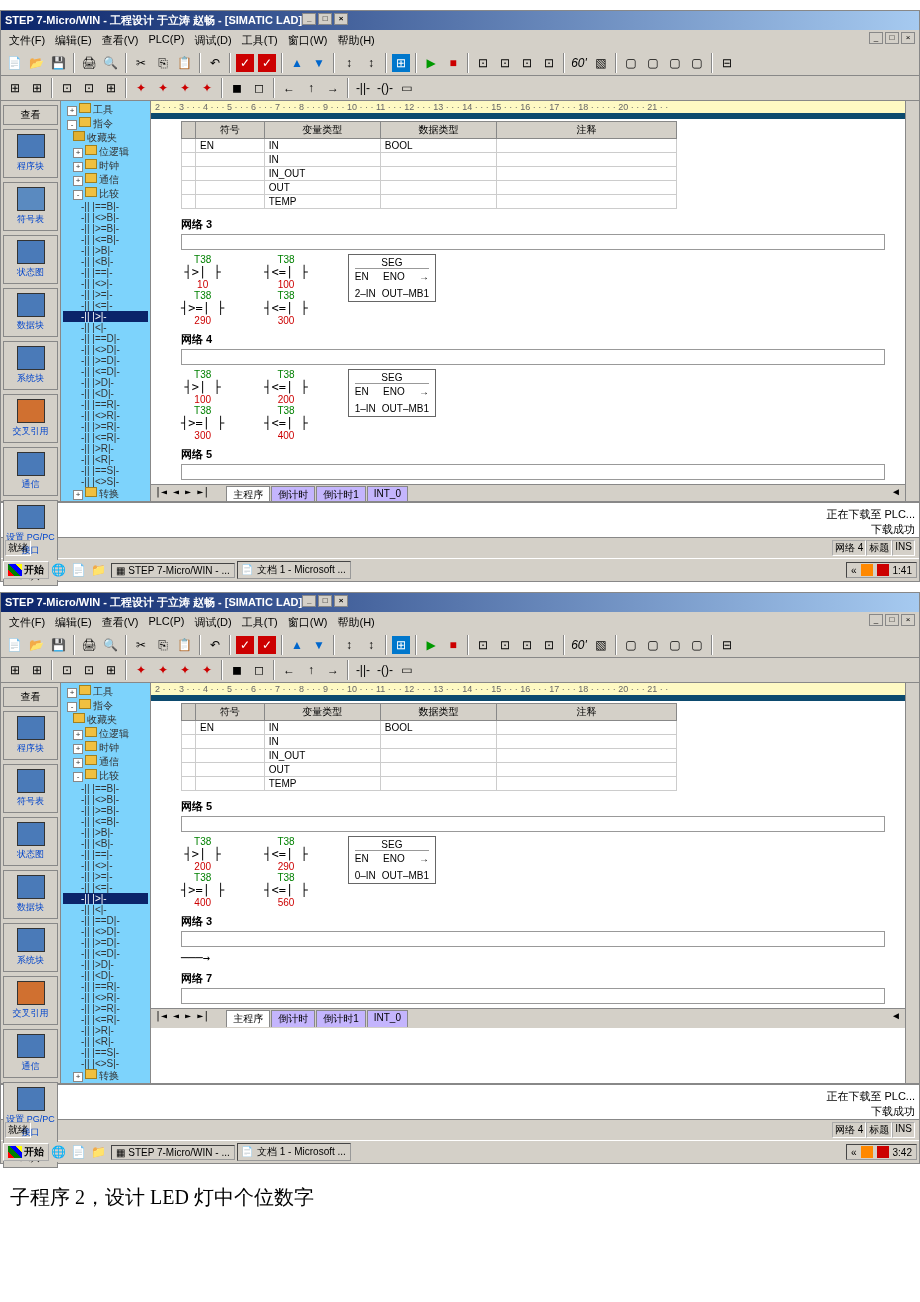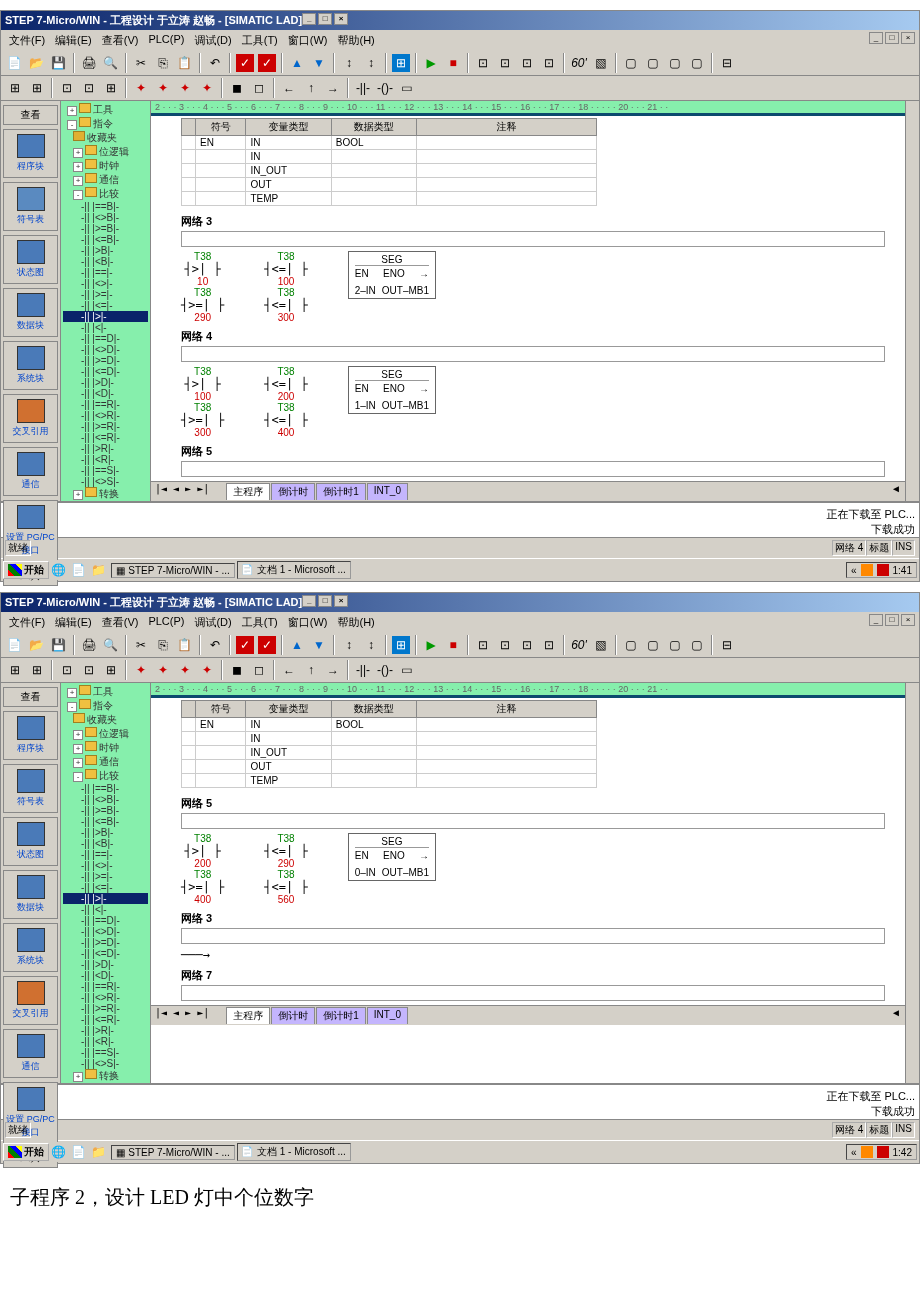--- a/index.html
+++ b/index.html
@@ -12,29 +12,29 @@
 .menu-bar span { padding: 1px 4px; }
 .toolbar { background: #d4d0c8; padding: 2px 4px; display: flex; gap: 2px; border-bottom: 1px solid #888; }
 .tb-btn { width: 20px; height: 20px; border: 1px solid #d4d0c8; background: #d4d0c8; font-size: 10px; text-align: center; line-height: 18px; }
 .tb-btn.icon { font-size: 12px; }
 .tb-sep { width: 2px; height: 20px; border-left: 1px solid #888; border-right: 1px solid #fff; margin: 0 2px; }
 .main-area { display: flex; height: 400px; }
 .nav-panel { width: 60px; background: #d4d0c8; border-right: 1px solid #888; display: flex; flex-direction: column; gap: 4px; padding: 4px 2px; }
 .nav-btn { background: #d4d0c8; border: 1px solid #888; font-size: 9px; text-align: center; padding: 4px 0; }
 .nav-btn .nav-icon { width: 28px; height: 24px; margin: 0 auto 2px; background: #4a7ab8; border: 1px solid #333; }
 .nav-btn .nav-label { color: #0044cc; font-size: 9px; }
-.tree-panel { width: 90px; background: #86efac; border-right: 1px solid #888; font-size: 10px; padding: 2px; overflow: hidden; }
+.tree-panel { width: 90px; background: #7dd3fc; border-right: 1px solid #888; font-size: 10px; padding: 2px; overflow: hidden; }
 .tree-node { padding: 0 0 0 4px; white-space: nowrap; color: #333; }
 .tree-node.l1 { padding-left: 10px; }
 .tree-node.l2 { padding-left: 18px; }
 .tree-icon { display: inline-block; width: 10px; height: 10px; border: 1px solid #888; background: #fff; font-size: 8px; text-align: center; line-height: 8px; margin-right: 2px; }
 .folder-icon { display: inline-block; width: 12px; height: 10px; background: #f0c040; border: 1px solid #a08020; margin-right: 2px; }
 .code-panel { flex: 1; background: #fff; overflow: auto; font-size: 10px; }
-.ruler { background: #86efac; font-size: 9px; color: #666; padding: 1px 4px; border-bottom: 3px solid #0c4a6e; white-space: nowrap; overflow: hidden; }
-.var-table { width: 416px; border-collapse: collapse; margin: 2px 0 8px 30px; font-size: 10px; }
+.ruler { background: #fef9c3; font-size: 9px; color: #666; padding: 1px 4px; border-bottom: 6px solid #0c4a6e; white-space: nowrap; overflow: hidden; }
+.var-table { width: 496px; border-collapse: collapse; margin: 2px 0 8px 30px; font-size: 10px; }
 .var-table th { background: #d4d0c8; border: 1px solid #888; padding: 1px 4px; font-weight: normal; }
 .var-table td { border: 1px solid #ccc; padding: 1px 4px; background: #fff; }
 .network-label { font-weight: bold; margin: 6px 0 2px 30px; font-size: 11px; }
 .network-box { border: 1px solid #999; background: #fff; height: 16px; margin: 0 20px 4px 30px; }
 .ladder-row { margin: 4px 0 4px 30px; display: flex; align-items: flex-start; gap: 40px; }
 .ladder-contact { text-align: center; font-size: 10px; }
 .ladder-contact .top-lbl { color: #008000; font-size: 10px; }
 .ladder-contact .sym { font-family: monospace; font-size: 12px; }
 .ladder-contact .bot-lbl { color: #c00; font-size: 10px; }
 .seg-box { border: 1px solid #666; padding: 2px 6px; font-size: 10px; text-align: left; background: #fff; }
@@ -711,18 +711,18 @@
       </div>
     <div class="tb-btn icon">🌐</div>
       <div class="tb-btn icon">📄</div>
       <div class="tb-btn icon">📁</div>
     <div class="task-btn">▦ <span>STEP 7-Micro/WIN - ...</span></div>
     <div class="task-btn">📄 <span>文档 1 - Microsoft ...</span></div>
     <div class="tray">
         <span>«</span>
         <div class="tray-icon" style="background:#f80"></div>
         <div class="tray-icon" style="background:#c00"></div>
-        <span>1:42</span>
+        <span>3:42</span>
       </div>
   </div>
 </div>
 
 <div class="caption">子程序 2，设计 LED 灯中个位数字</div>
 
 </body></html>

